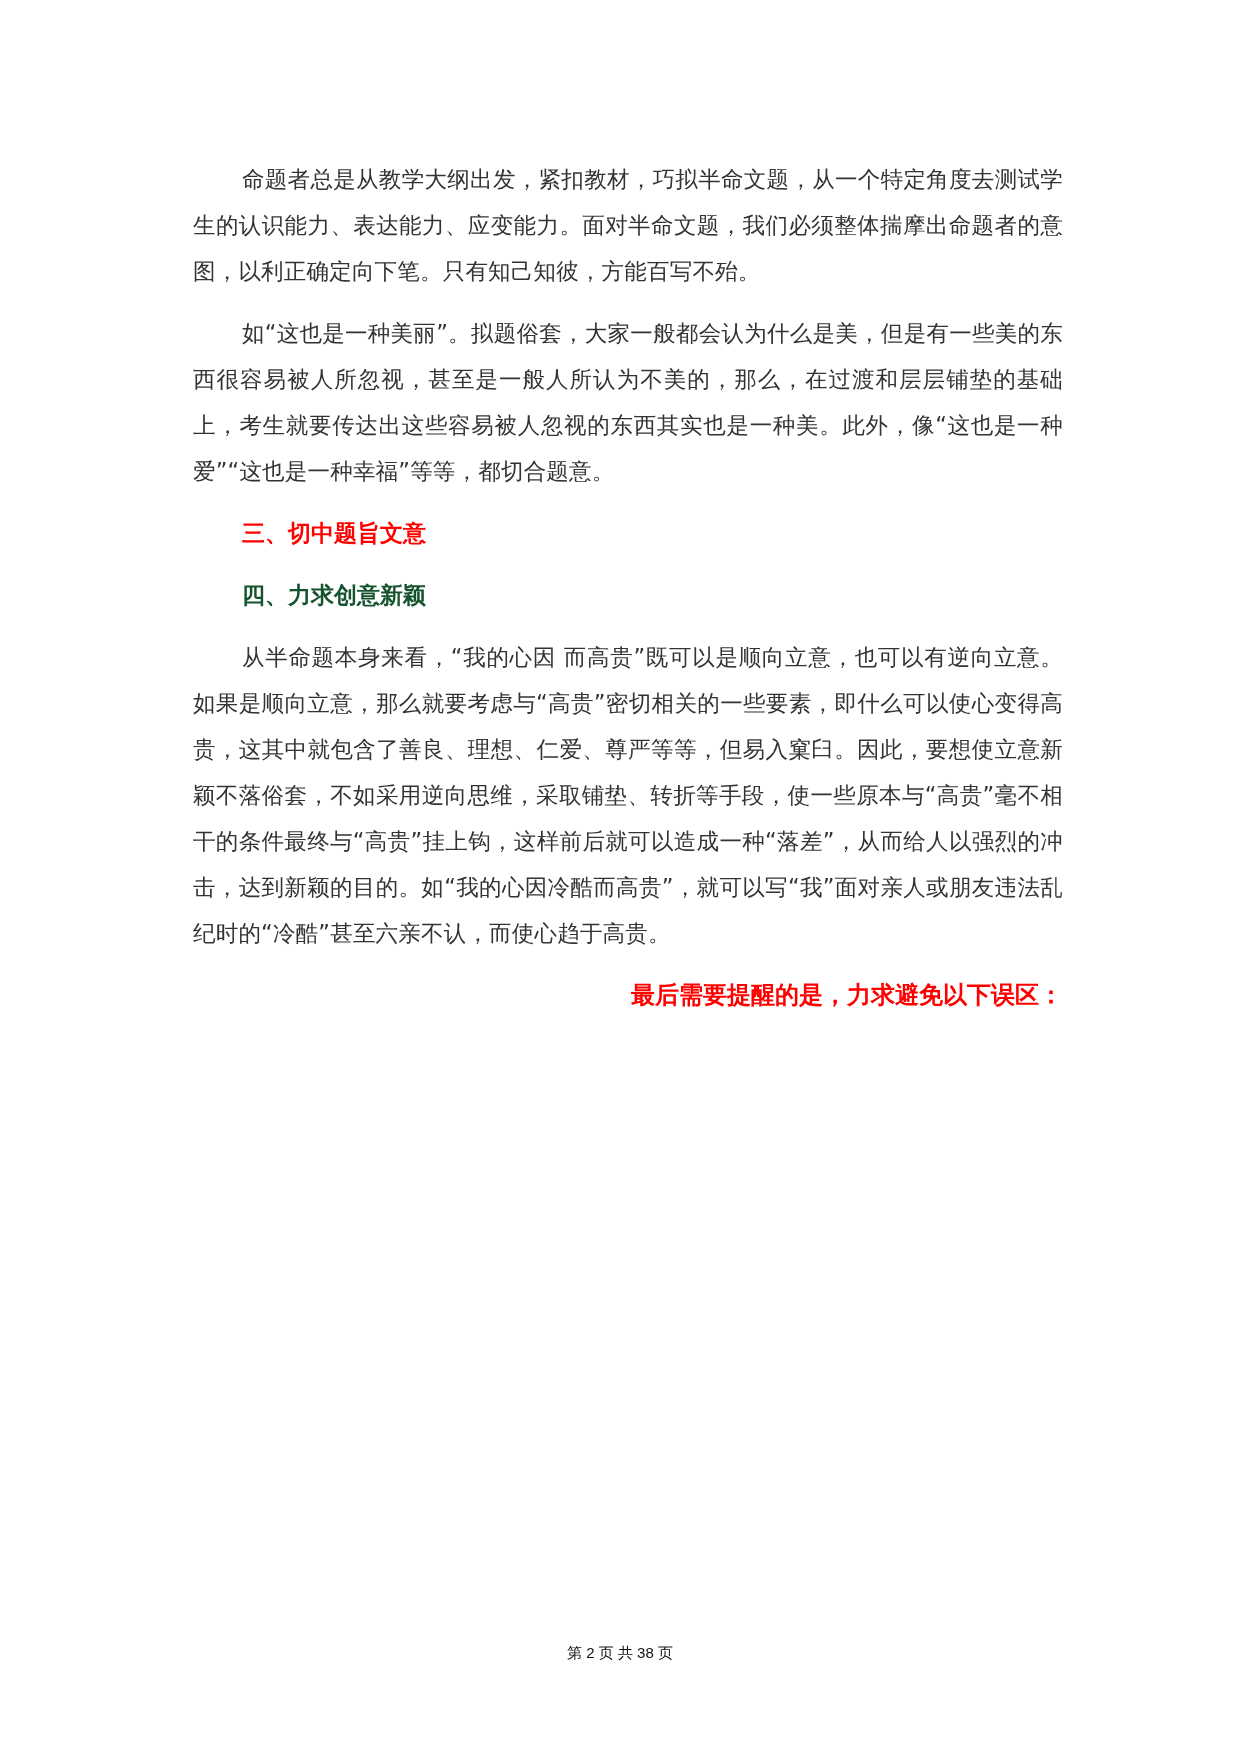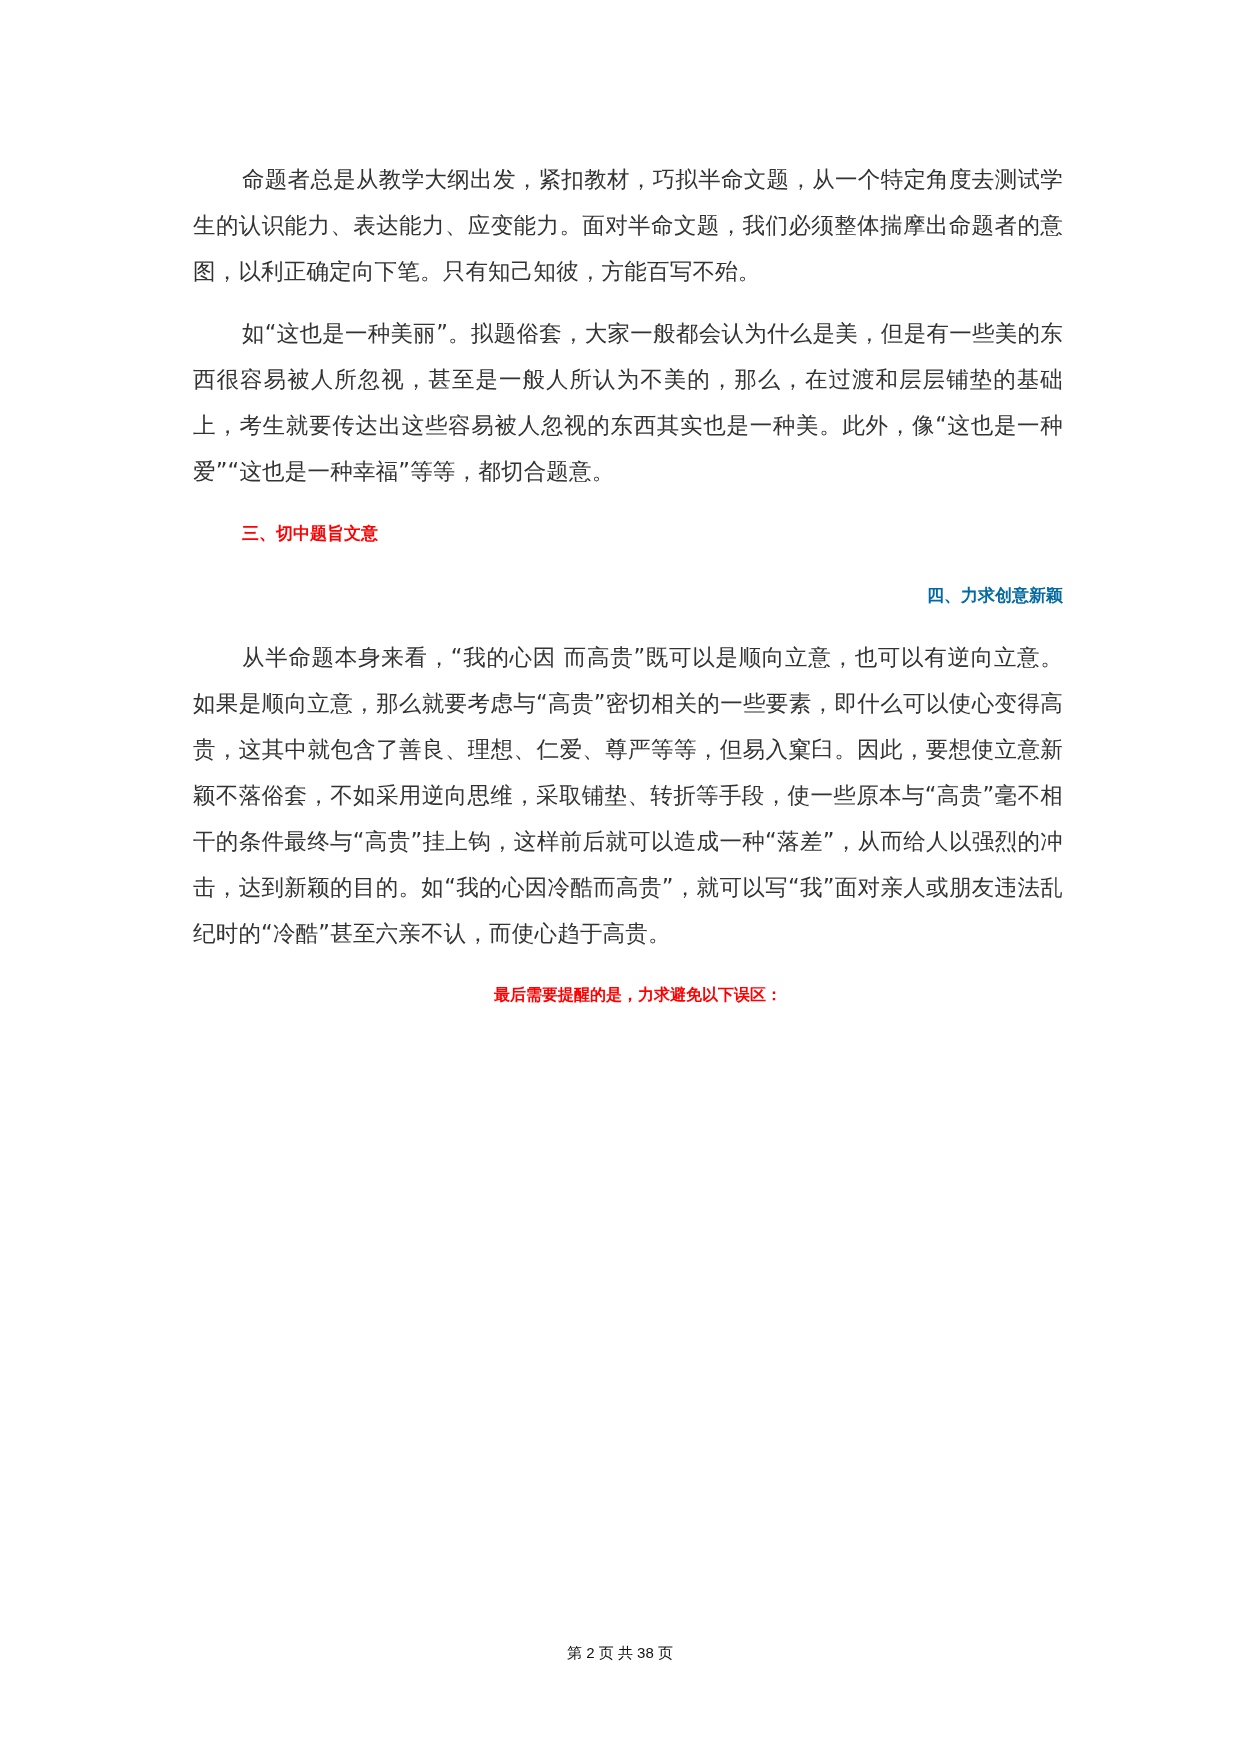--- a/index.html
+++ b/index.html
@@ -23,40 +23,39 @@
     }
     .para {
       font-size: 22.5px;
       line-height: 46px;
       margin: 0 0 16px 0;
       text-indent: 49px;
       letter-spacing: 0.2px;
       text-align: justify;
     }
     .heading {
-      font-size: 17px;
+      font-size: 23px;
       font-weight: bold;
       line-height: 46px;
       margin: 0 0 16px 0;
       padding-left: 49px;
     }
     .heading.red {
       color: #ff0000;
     }
     .heading.dark {
-      color: #0369a1;
-      text-align: right;
+      color: #14532d;
     }
     .center-note {
-      font-size: 16px;
+      font-size: 24px;
       font-weight: bold;
       color: #ff0000;
       line-height: 46px;
       margin: 0 0 16px 0;
-      text-align: center;
+      text-align: right;
       padding-left: 20px;
     }
     .footer {
       position: absolute;
       left: 0;
       top: 1644px;
       width: 1240px;
       text-align: center;
       font-size: 15px;
       color: #111111;

